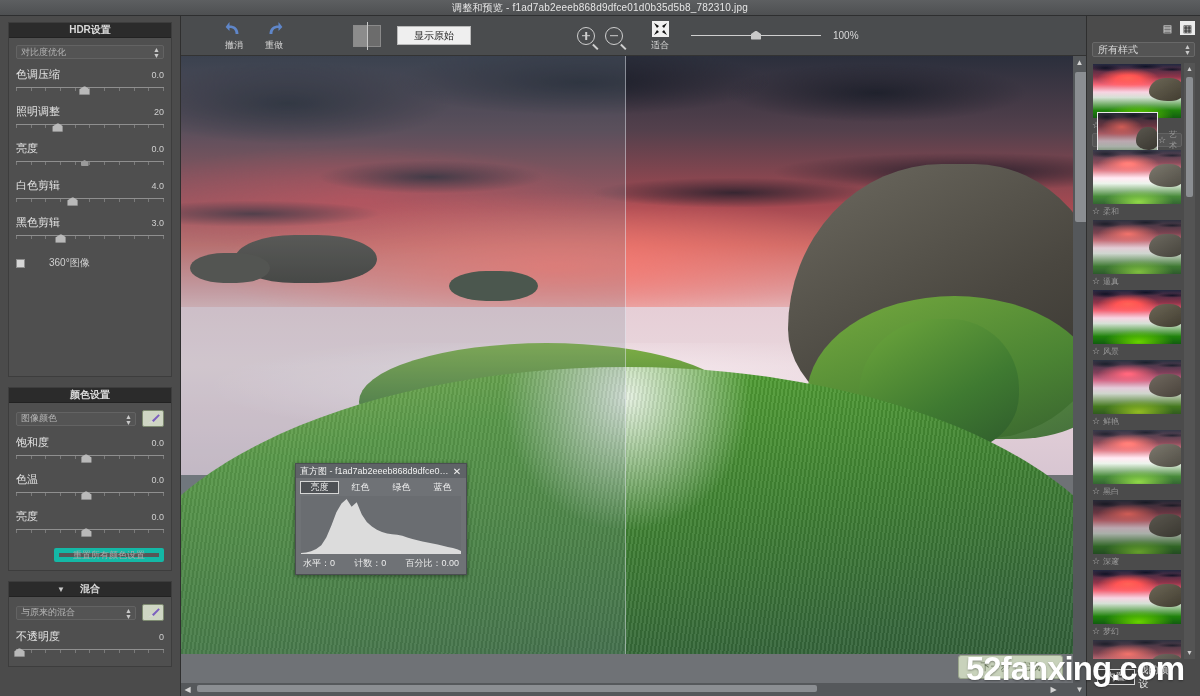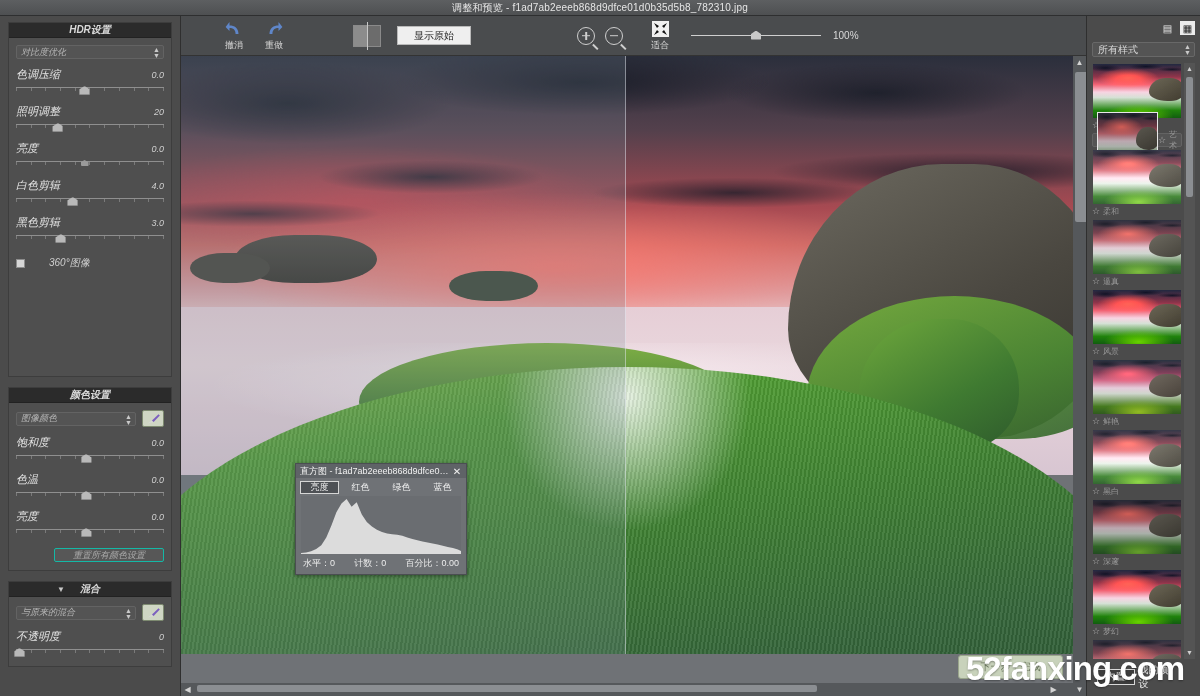--- a/index.html
+++ b/index.html
@@ -19,21 +19,21 @@
     display:flex; align-items:center; justify-content:center;
   }
   .titlebar .t{ font-size:10px; color:#e6e6e6; letter-spacing:.2px;}
 
   
   .leftcol{
     position:absolute; left:0; top:16px; width:181px; height:680px;
     background:#4b4b4b; border-right:1px solid #2f2f2f;
     padding:6px 8px 0 8px;
   }
-  .panel{ background:#4f4f4f; border:1px solid #3d3d3d; margin-bottom:10px;font-style:italic; }
+  .panel{ background:#4f4f4f; border:1px solid #3d3d3d; margin-bottom:10px; }
   .panel-head{
     height:15px; background:#2b2b2b; border-bottom:1px solid #222;
     display:flex; align-items:center; justify-content:center;
     font-size:10px; color:#d9d9d9; font-weight:bold; position:relative;
   }
   .panel-head .caret{ position:absolute; left:48px; font-size:8px; color:#c9c9c9;}
   .panel-body{ padding:7px 7px 8px 7px; }
 
   .selectrow{ display:flex; align-items:center; gap:6px; }
   .sel{
@@ -61,21 +61,21 @@
     background:#b9b9b9; border:1px solid #8e8e8e; border-radius:1px;
     clip-path:polygon(50% 0,100% 38%,100% 100%,0 100%,0 38%);
   }
   .knob.small{ width:8px;height:6px;background:#9a9a9a;border:none;}
 
   .chk{ display:flex; align-items:center; gap:24px; margin-top:12px; font-size:10px; color:#cfcfcf;}
   .chk .box{ width:9px;height:9px;background:#d6d6d6;border:1px solid #8d8d8d;}
 
   .ghostbtn{
     margin-top:10px; margin-left:auto; width:110px; height:14px;
-    background:#575757; border:1px solid #14b8a6; border-radius:2px;
+    background:#575757; border:5px solid #14b8a6; border-radius:2px;
     font-size:9px; color:#a9a9a9; display:flex; align-items:center; justify-content:center;
   }
 
   
   .toolbar{
     position:absolute; left:181px; top:16px; width:905px; height:40px;
     background:#4a4c4e; border-bottom:1px solid #333;
     display:flex; align-items:center; padding:0 14px;
   }
   .tbtn{ width:34px; display:flex; flex-direction:column; align-items:center; gap:1px; }

